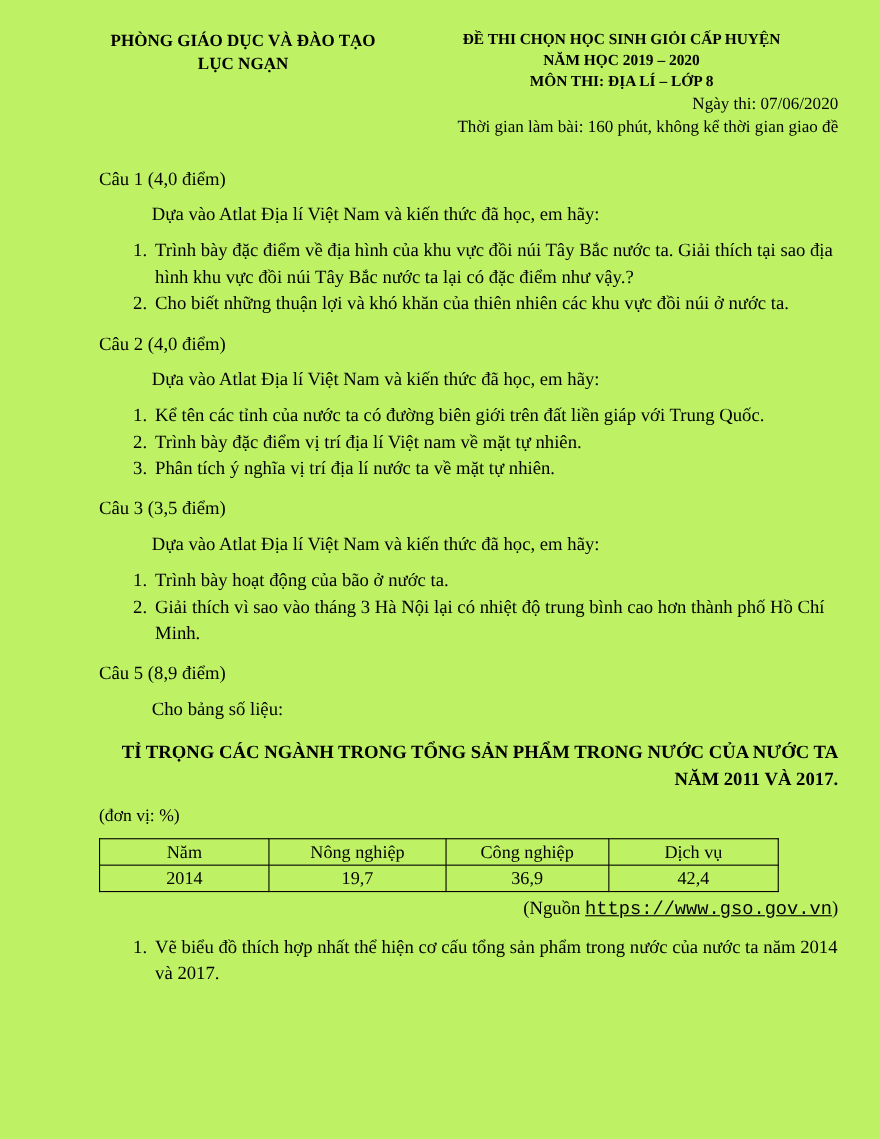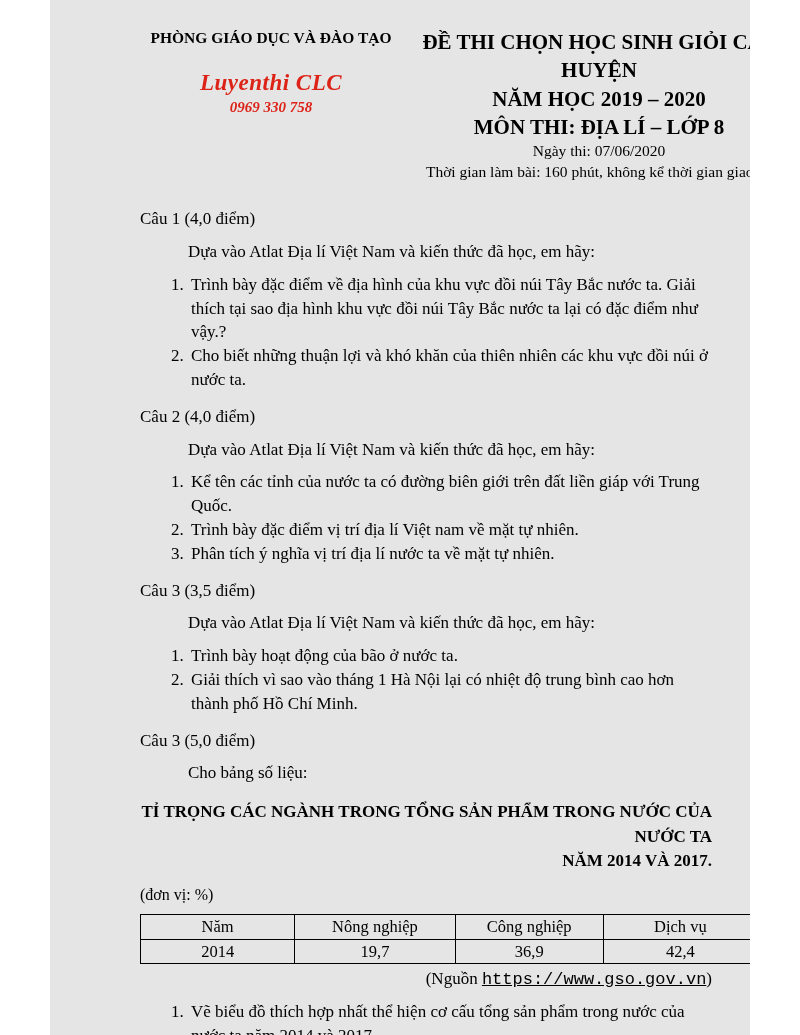--- a/index.html
+++ b/index.html
@@ -1,42 +1,42 @@
 <!DOCTYPE html>
 <html><head>
 <meta charset="utf-8">
 <style>
   * { margin: 0; padding: 0; box-sizing: border-box; }
   html, body { background: #ffffff; }
   .page {
     position: relative;
-    width: 700px;
+    width: 800px;
     height: 1035px;
     margin: 0 auto;
-    background: #e5e5e5;
+    background: #bef264;
     color: #000000;
     font-family: "Liberation Serif", "DejaVu Serif", serif;
     font-size: 17px;
     line-height: 1.4;
     padding: 28px 38px 0 90px;
     overflow: hidden;
   }
   
   .header { display: flex; justify-content: space-between; align-items: flex-start; }
   .header-left { width: 262px; text-align: center; flex-shrink: 0; }
   .org-line { font-weight: bold; font-size: 15.5px; line-height: 1.35; }
   .logo-block { margin-top: 18px; }
   .logo-name {
     font-size: 23px; font-weight: bold; font-style: italic;
     letter-spacing: 0.5px;
   }
   .logo-phone { font-size: 15px; font-weight: bold; font-style: italic; margin-top: -2px; }
   .header-right { width: 394px; flex-shrink: 0; }
-  .title-line { font-weight: bold; font-size: 21px; text-align: center; line-height: 1.35; }
-  .meta-line { font-size: 15.5px; text-align: center; line-height: 1.35; }
+  .title-line { font-weight: bold; font-size: 14px; text-align: center; line-height: 1.35; }
+  .meta-line { font-size: 15.5px; text-align: right; line-height: 1.35; }
   
   .content { margin-top: 24px; }
   .q-heading { font-weight: normal; margin-top: 13px; }
   .q-intro { margin: 9px 0 0 48px; }
   ol.q-list { margin: 9px 0 0 0; padding-left: 48px; list-style: decimal; list-style-position: outside; }
   ol.q-list li { padding-left: 3px; }
   
   .table-title { text-align: right; font-weight: bold; margin-top: 15px; line-height: 1.45; }
   .unit-note { margin-top: 10px; font-size: 16px; }
   table.data-table {
@@ -52,24 +52,21 @@
   .source-line a { color: #000000; text-decoration: underline; font-family: Liberation Mono, monospace; }
 </style>
 </head>
 <body>
 
 <div class="page">
 
   <div class="header">
     <div class="header-left">
       <div class="org-line">PHÒNG GIÁO DỤC VÀ ĐÀO TẠO</div>
-      <div class="logo-block">
-        <div class="logo-name" style="color:#dd2318">Luyenthi CLC</div>
-        <div class="logo-phone" style="color:#dd2318">0969 330 758</div>
-      </div>
+      <div class="org-line">LỤC NGẠN</div>
     </div>
     <div class="header-right">
       <div class="title-line">ĐỀ THI CHỌN HỌC SINH GIỎI CẤP HUYỆN</div>
       <div class="title-line">NĂM HỌC 2019 – 2020</div>
       <div class="title-line">MÔN THI: ĐỊA LÍ – LỚP 8</div>
       <div class="meta-line">Ngày thi: 07/06/2020</div>
       <div class="meta-line">Thời gian làm bài: 160 phút, không kể thời gian giao đề</div>
     </div>
   </div>
 
@@ -92,32 +89,32 @@
         <li>Trình bày đặc điểm vị trí địa lí Việt nam về mặt tự nhiên.</li>
         <li>Phân tích ý nghĩa vị trí địa lí nước ta về mặt tự nhiên.</li>
       </ol>
     </section>
 
     <section>
       <div class="q-heading">Câu 3 (3,5 điểm)</div>
       <p class="q-intro">Dựa vào Atlat Địa lí Việt Nam và kiến thức đã học, em hãy:</p>
       <ol class="q-list">
         <li>Trình bày hoạt động của bão ở nước ta.</li>
-        <li>Giải thích vì sao vào tháng 1 Hà Nội lại có nhiệt độ trung bình cao hơn thành phố Hồ Chí Minh.</li>
+        <li>Giải thích vì sao vào tháng 3 Hà Nội lại có nhiệt độ trung bình cao hơn thành phố Hồ Chí Minh.</li>
       </ol>
     </section>
 
 
     <section>
-      <div class="q-heading">Câu 3 (5,0 điểm)</div>
+      <div class="q-heading">Câu 5 (8,9 điểm)</div>
       <p class="q-intro">Cho bảng số liệu:</p>
 
       <div class="table-title">
         <div>TỈ TRỌNG CÁC NGÀNH TRONG TỔNG SẢN PHẨM TRONG NƯỚC CỦA NƯỚC TA</div>
-        <div>NĂM 2014 VÀ 2017.</div>
+        <div>NĂM 2011 VÀ 2017.</div>
       </div>
       <div class="unit-note">(đơn vị: %)</div>
 
       <table class="data-table">
         <tbody>
             <tr>
           <th style="width:25%">Năm</th>
           <th style="width:26%">Nông nghiệp</th>
           <th style="width:24%">Công nghiệp</th>
           <th style="width:25%">Dịch vụ</th>

